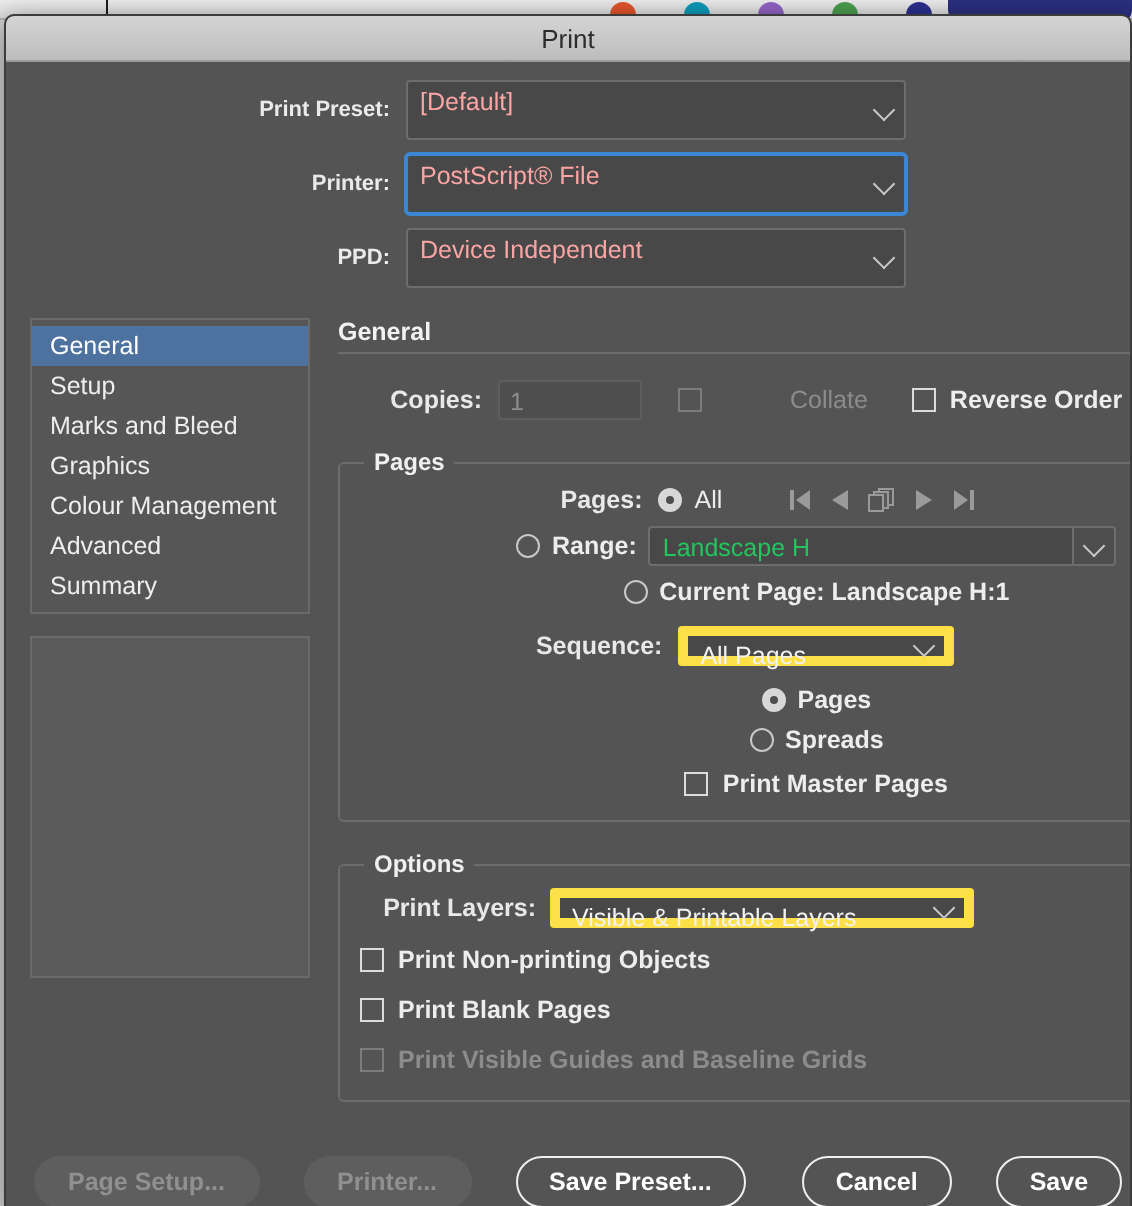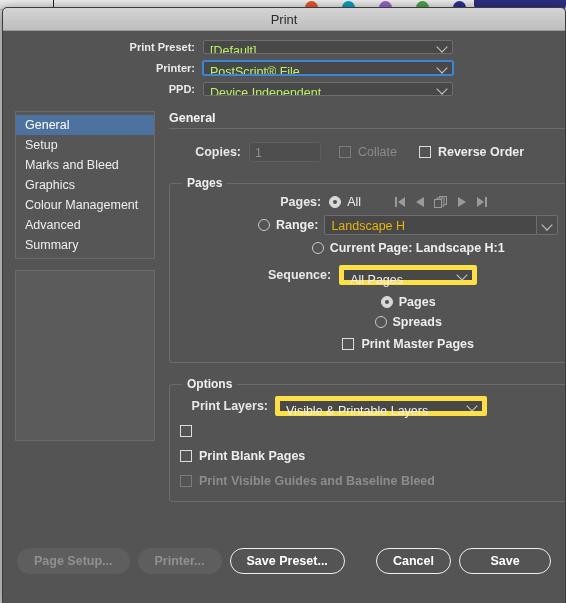--- a/index.html
+++ b/index.html
@@ -70,23 +70,23 @@
   .field-label {
     width: 192px; text-align: right; padding-right: 8px;
     font-weight: bold; font-size: 11px; color: #eaeaea;
     white-space: nowrap;
   }
   .select {
     position: relative;
     background: #484848;
     border: 1px solid #6d6d6d;
     border-radius: 2px;
-    height: 14px; line-height: 20px;
+    height: 30px; line-height: 20px;
     padding: 0 22px 0 6px;
-    color: #bef264; font-size: 12.5px;
+    color: #fca5a5; font-size: 12.5px;
     box-sizing: border-box;
     white-space: nowrap; overflow: hidden;
   }
   .select.focused {
     border-color: #3b87d6;
     box-shadow: 0 0 0 1px #3b87d6;
   }
   .chev {
     position: absolute; right: 6px; top: 50%;
     width: 7px; height: 7px; margin-top: -4px;
@@ -191,21 +191,21 @@
   }
   .page-nav svg { display: block; }
 
   
   .combo-wrap { display: flex; align-items: stretch; margin-left: 6px; }
   .combo-text {
     width: 212px; height: 20px; line-height: 20px;
     background: #484848; border: 1px solid #6d6d6d; border-right: none;
     border-radius: 2px 0 0 2px;
     padding: 0 6px; box-sizing: border-box;
-    font-size: 12.5px; color: #eab308;
+    font-size: 12.5px; color: #22c55e;
     white-space: nowrap; overflow: hidden;
   }
   .combo-btn {
     position: relative; width: 20px;
     background: #4e4e4e; border: 1px solid #6d6d6d;
     border-radius: 0 2px 2px 0;
   }
   .indent-radio { margin-left: 78px; }
   .indent-check { margin-left: 78px; }
 
@@ -223,22 +223,22 @@
     font-weight: bold; font-size: 12.5px; text-align: right;
     padding-right: 7px;
   }
   .opt-row { display: flex; align-items: center; margin-bottom: 9px; }
   .opt-check-row { margin-bottom: 9px; }
 
   
   .footer {
     position: absolute; left: 0; bottom: 0; width: 100%;
     height: 56px;
-    display: flex; align-items: flex-start;
-    padding: 0 14px; box-sizing: border-box;
+    display: flex; align-items: flex-end;
+    padding: 0 14px; box-sizing: border-box; gap: 14px;
   }
   .btn {
     height: 26px; line-height: 24px;
     padding: 0 16px;
     border-radius: 13px;
     border: 1.5px solid #f0f0f0;
     color: #ffffff; background: transparent;
     font-size: 12.5px; font-weight: bold;
     font-family: "Liberation Sans", sans-serif;
     white-space: nowrap; box-sizing: border-box;
@@ -338,21 +338,21 @@
 
     <div class="panel-col">
 
       <div class="panel-title">General</div>
 
       <div class="copies-row">
         <div class="copies-label">Copies:</div>
         <div class="copies-input">
           <span>1</span>
         </div>
-        <div class="check disabled" style="margin-left:18px;">
+        <div class="check disabled" style="margin-left:18px;gap:37px;">
           <span class="box"></span>
           <span>Collate</span>
         </div>
         <div class="check bold" style="margin-left:22px;">
           <span class="box"></span>
           <span>Reverse Order</span>
         </div>
       </div>
 
       <fieldset class="group">
@@ -456,34 +456,35 @@
           <div class="opt-label" style="width:88px;">Print Layers:</div>
           <div class="sel-inline w-layers">
             <span>Visible &amp; Printable Layers</span>
             <span class="chev"></span>
           </div>
         </div>
 
         <div class="opt-check-row">
           <div class="check bold">
             <span class="box"></span>
+            <span>Print Non-printing Objects</span>
           </div>
         </div>
 
         <div class="opt-check-row">
           <div class="check bold">
             <span class="box"></span>
             <span>Print Blank Pages</span>
           </div>
         </div>
 
         <div class="opt-check-row" style="margin-bottom:0;">
           <div class="check bold disabled">
             <span class="box"></span>
-            <span>Print Visible Guides and Baseline Bleed</span>
+            <span>Print Visible Guides and Baseline Grids</span>
           </div>
         </div>
       </fieldset>
 
     </div>
   </div>
 
   <div class="footer">
     <button class="btn disabled gap-sm">Page Setup...</button>
     <button class="btn disabled gap-sm">Printer...</button>

